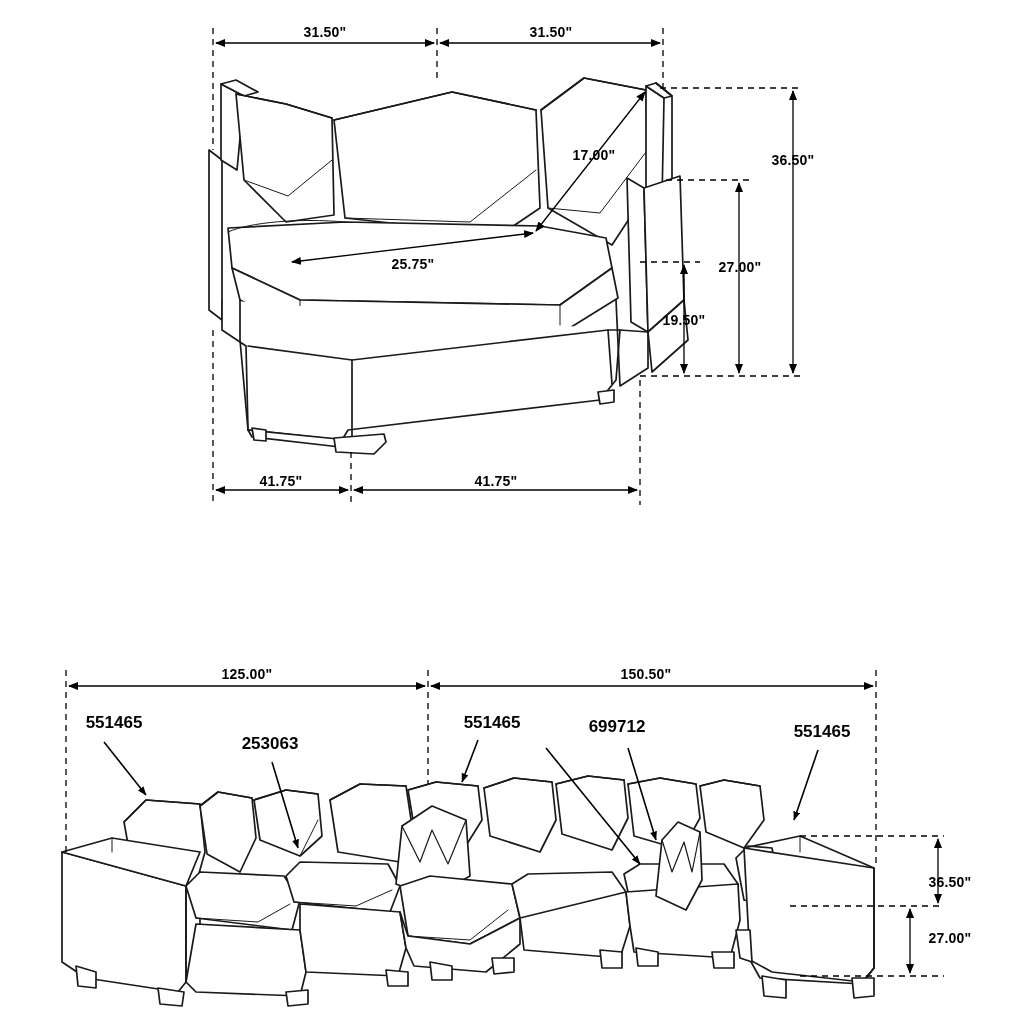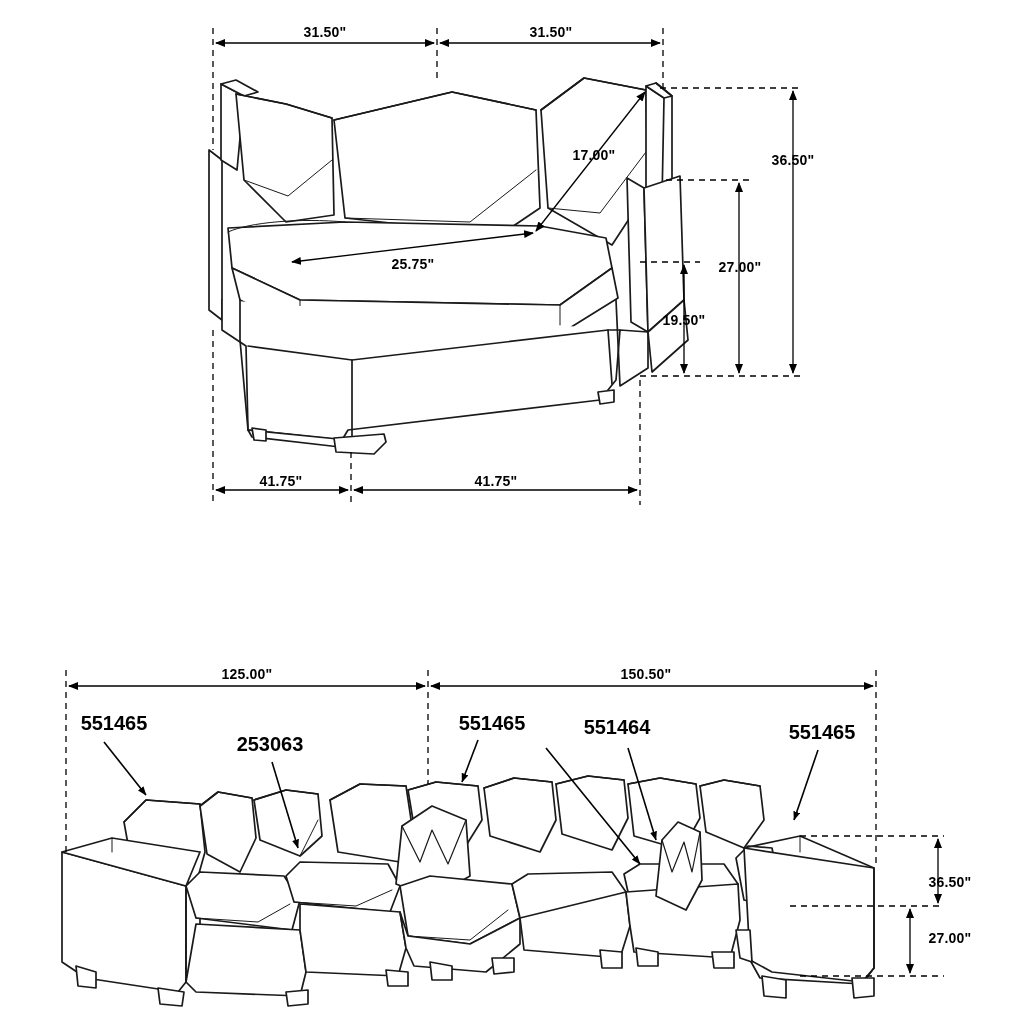--- a/index.html
+++ b/index.html
@@ -33,21 +33,21 @@
     font-weight: bold;
     font-size: 14px;
     color: #000;
     white-space: nowrap;
     letter-spacing: 0.2px;
   }
   .sku-label {
     position: absolute;
     font-family: "Liberation Sans", sans-serif;
     font-weight: bold;
-    font-size: 20px;
+    font-size: 17px;
     color: #000;
     white-space: nowrap;
   }
   .lbl-center { transform: translate(-50%, -50%); }
 </style>
 </head>
 <body>
 
 <div id="stage">
 
@@ -287,17 +287,17 @@
   <div class="dim-label lbl-center" style="left:950px; top:882px;">36.50"</div>
 
   <div class="dim-label lbl-center" style="left:950px; top:938px;">27.00"</div>
 
   <div class="sku-label lbl-center" style="left:114px; top:723px;">551465</div>
 
   <div class="sku-label lbl-center" style="left:270px; top:744px;">253063</div>
 
   <div class="sku-label lbl-center" style="left:492px; top:723px;">551465</div>
 
-  <div class="sku-label lbl-center" style="left:617px; top:727px;">551464</div>
+  <div class="sku-label lbl-center" style="left:617px; top:727px;">699712</div>
 
   <div class="sku-label lbl-center" style="left:822px; top:732px;">551465</div>
 
 </div>
 
 </body></html>

